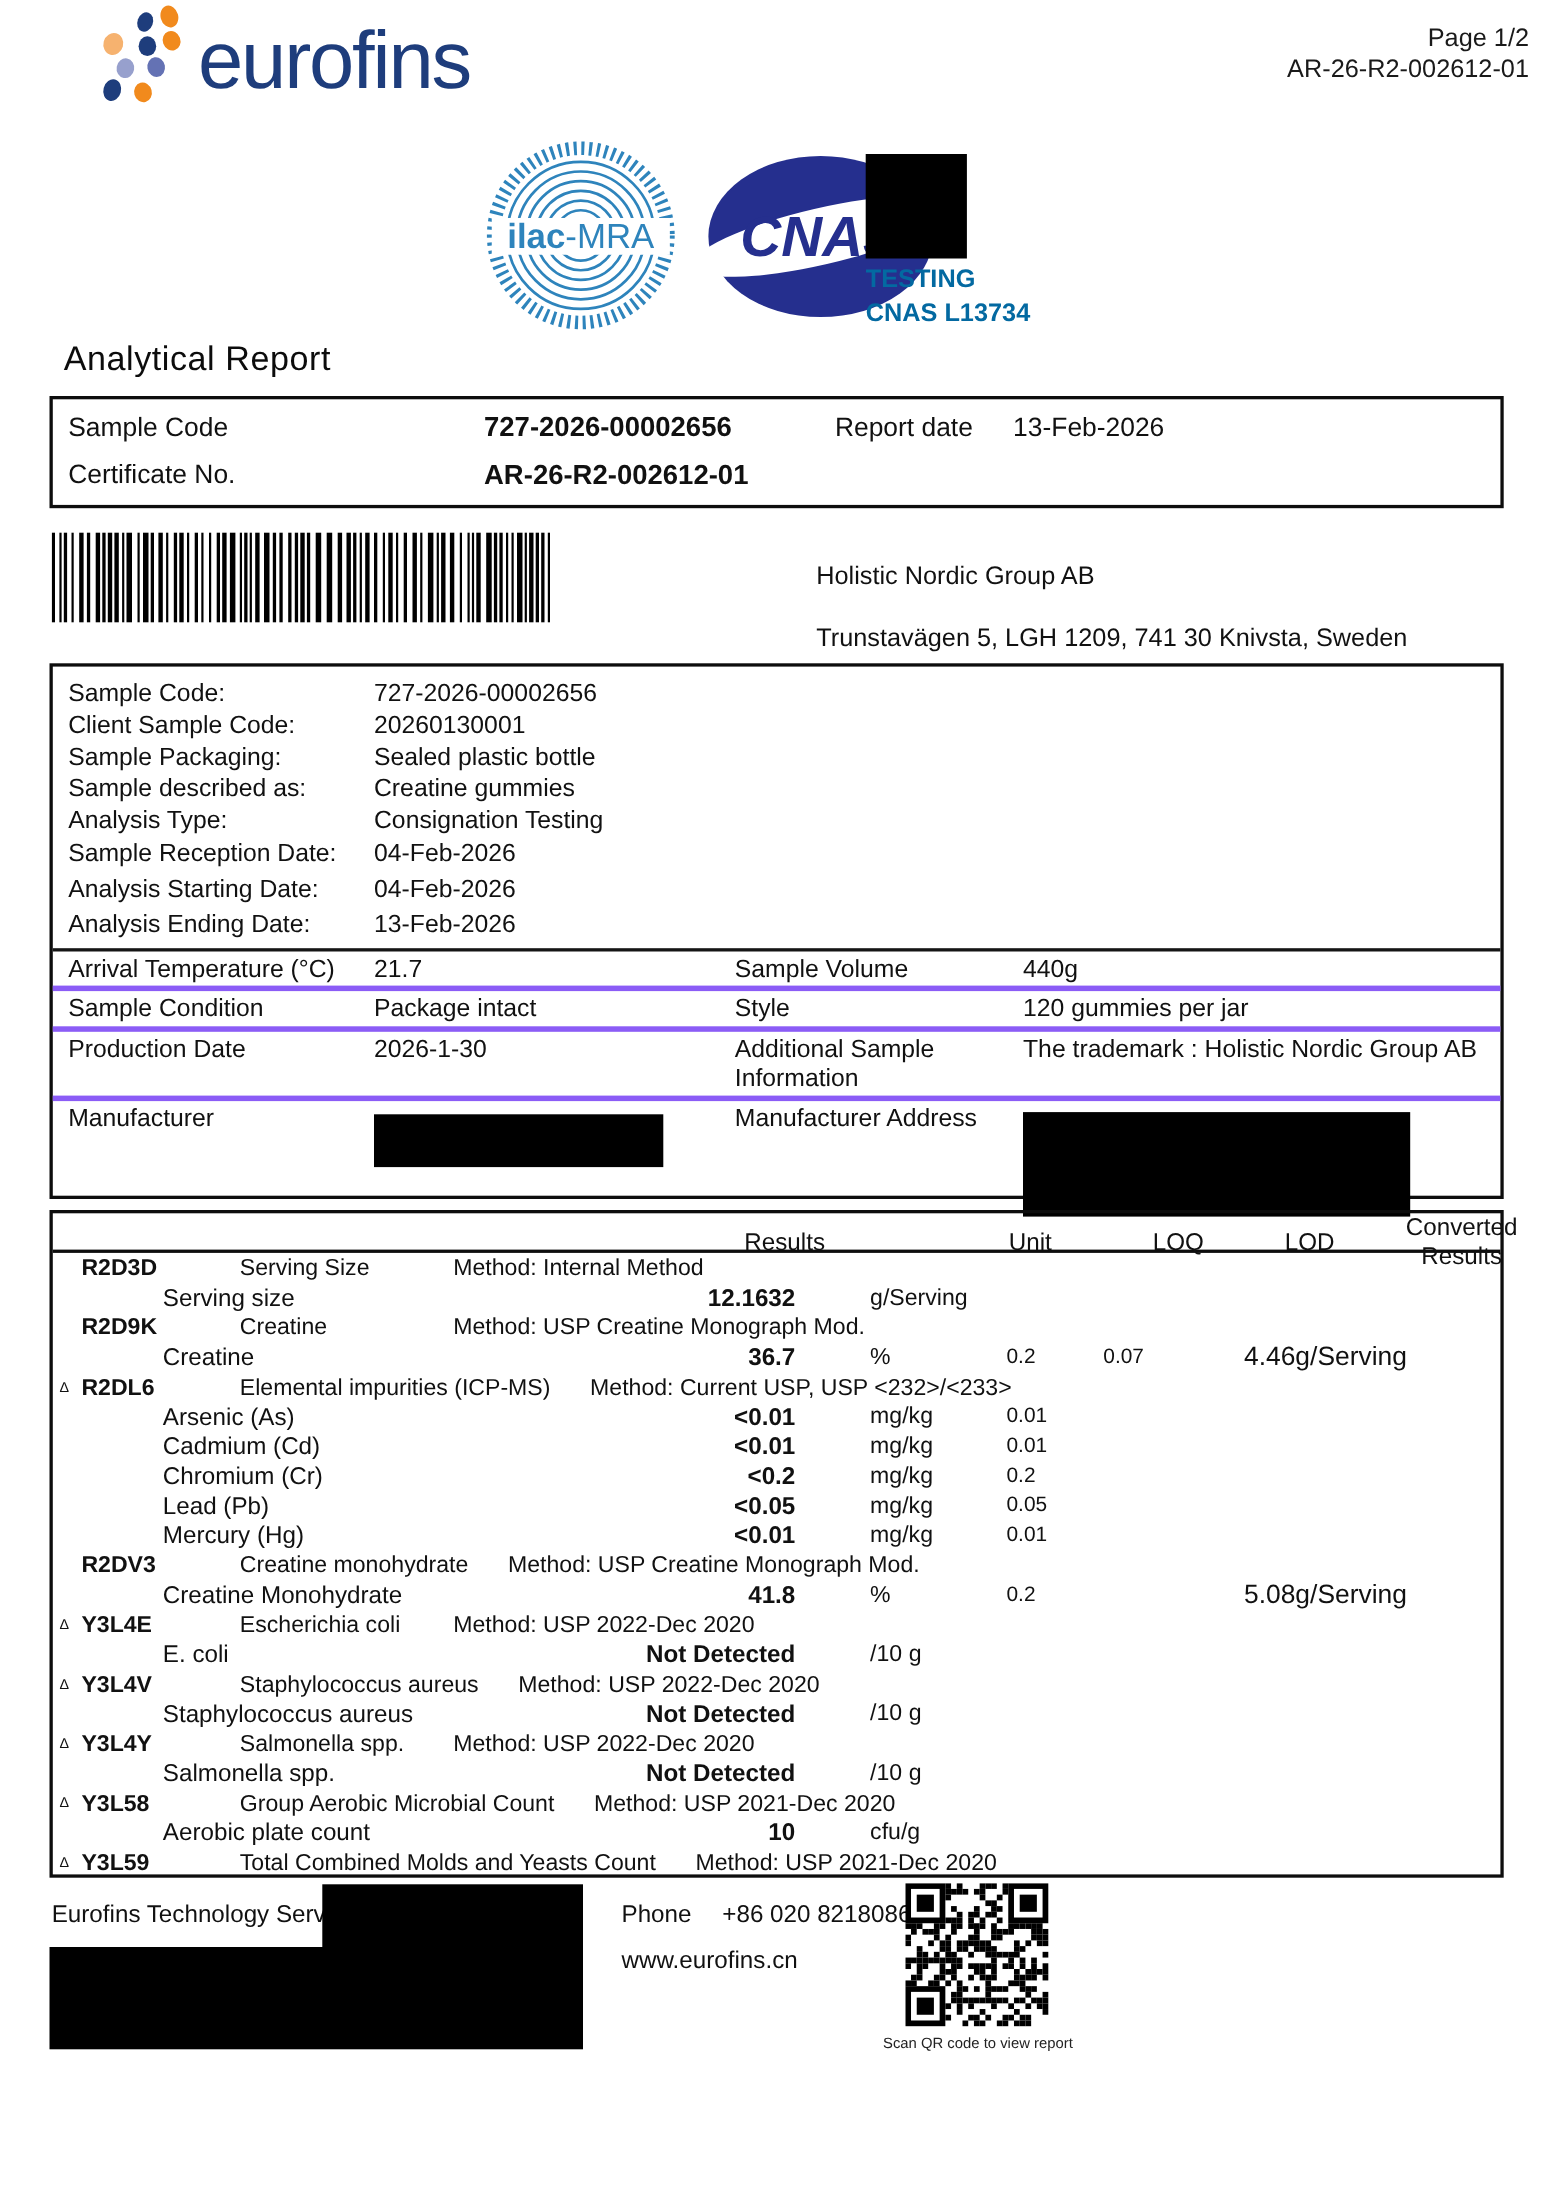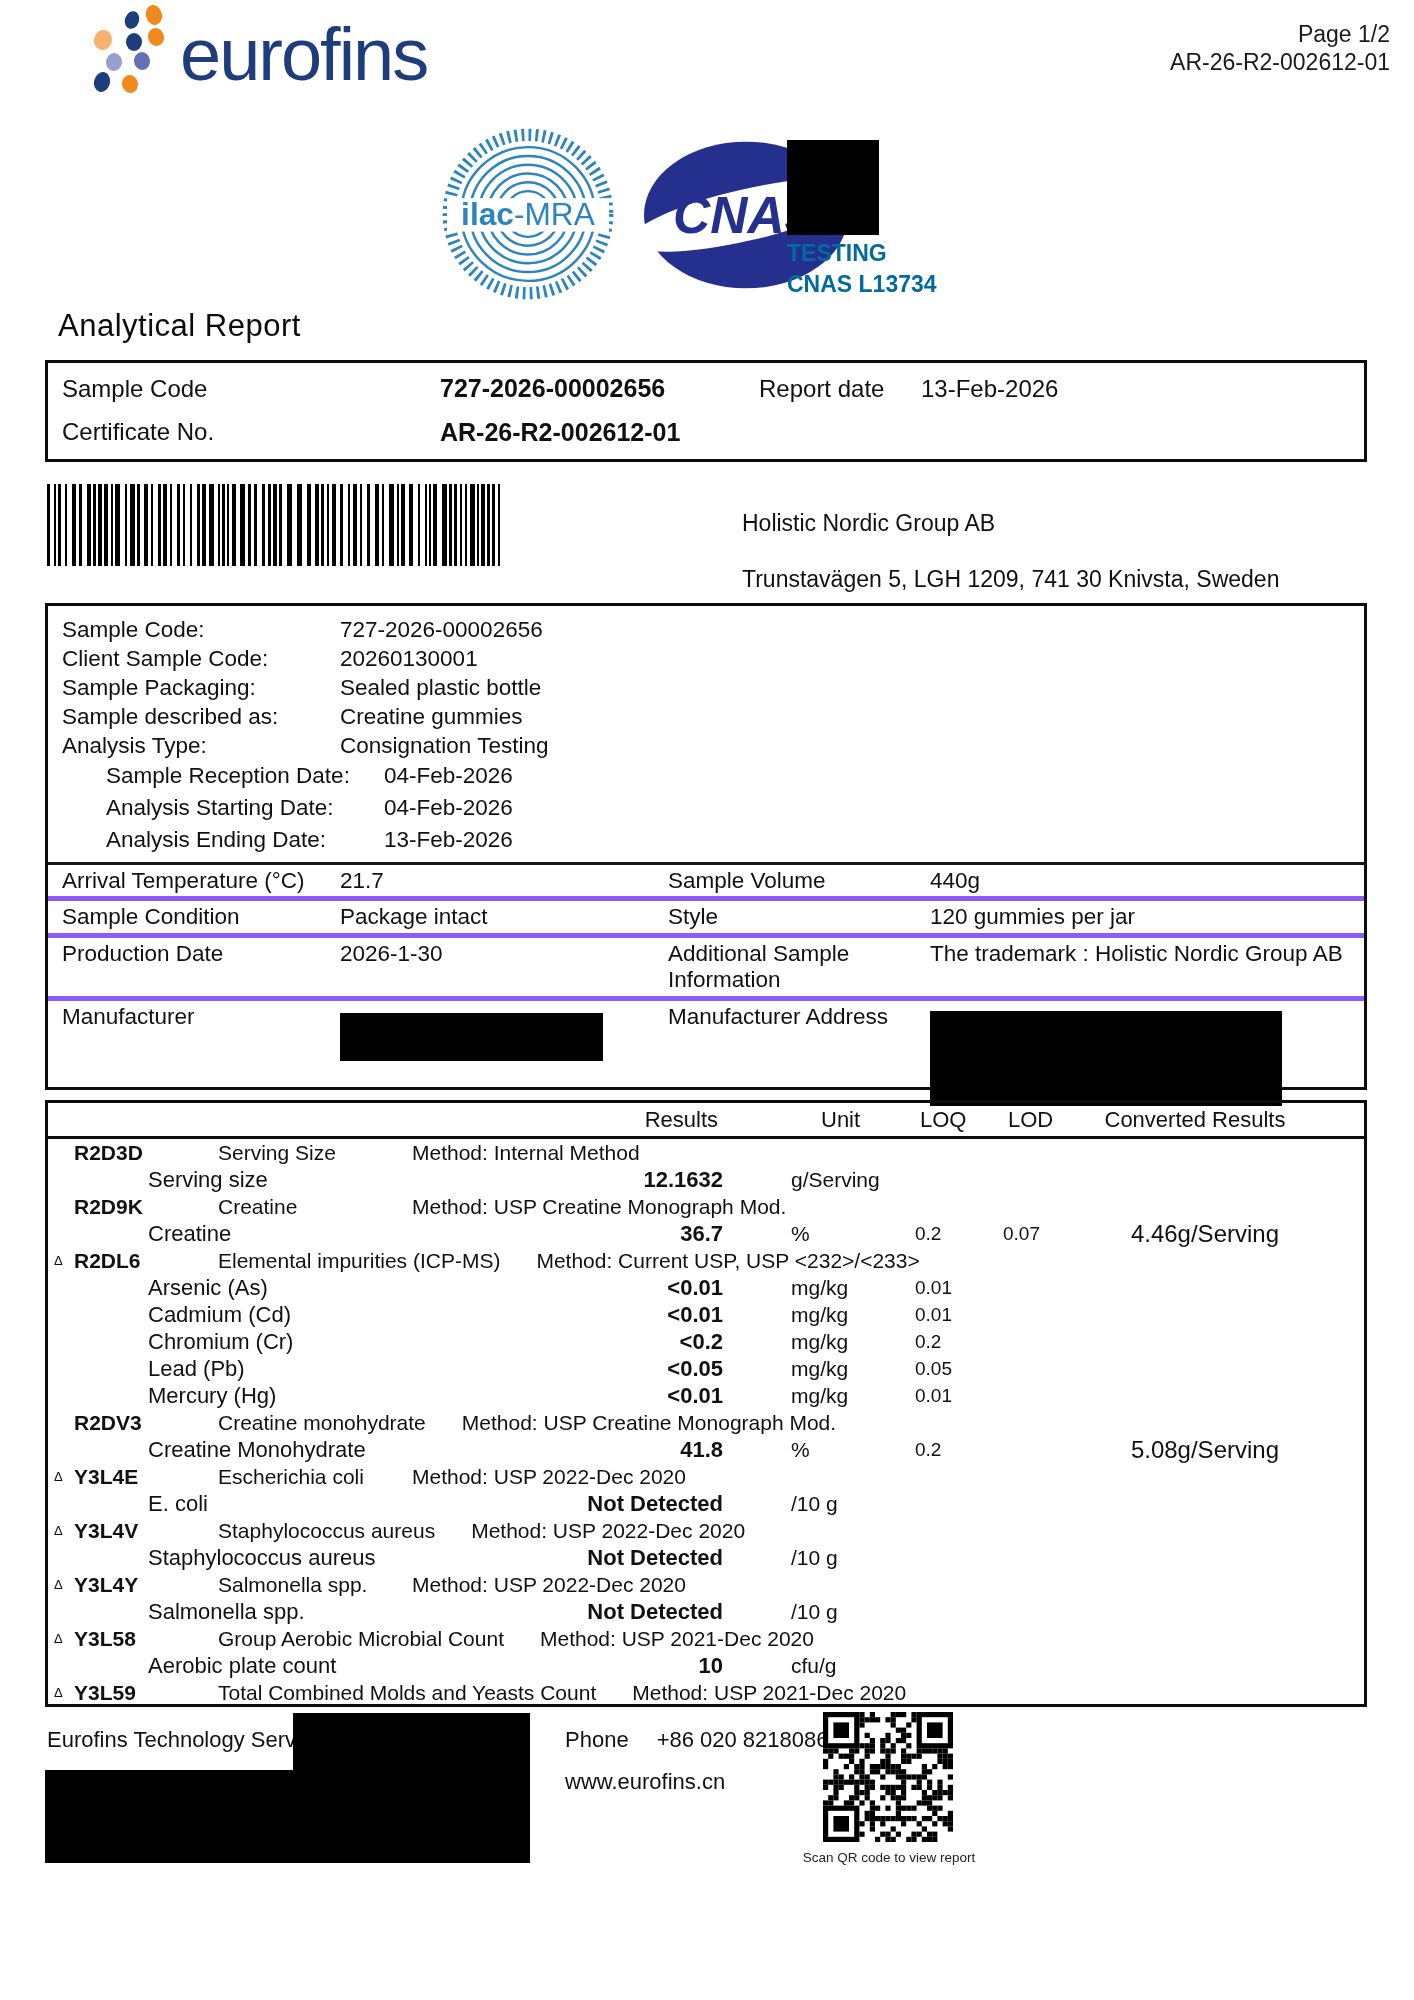--- a/index.html
+++ b/index.html
@@ -23,39 +23,39 @@
   #barcode{left:47px;top:484px;width:458px;height:82px;}
 
   
   #client-name{left:742px;top:510px;font-size:23px;}
   #client-address{left:742px;top:566px;font-size:23px;}
 
   
   #infotable{left:45px;top:603px;width:1316px;height:481px;border:3px solid #0d0d0d;}
   #info-upper{padding-top:9px;}
   .info-row{display:flex;height:29px;align-items:center;font-size:22.5px;}
-  .info-row:nth-child(n+6){height:32px;padding-left:44px;}
+  .info-row:nth-child(n+6){height:32px;}
   .info-row .lab{width:278px;padding-left:14px;}
   #info-divider{border-top:3px solid #151515;margin-top:6px;}
   .grid-row{display:grid;grid-template-columns:278px 328px 262px 1fr;align-items:start;
             font-size:22.5px;border-bottom:5px solid #8b5cf6;}
   .grid-row:last-child{border-bottom:none;}
   .grid-row>div{padding:3px 0 0 14px;}
   .grid-row:nth-child(1){height:31px;}
   .grid-row:nth-child(2){height:32px;}
   .grid-row:nth-child(3){height:58px;}
   .grid-row:nth-child(4){height:112px;}
   .redact{background:#000;}
   .grid-row:nth-child(4) .redact.left{width:263px;height:48px;margin-top:9px;}
   .grid-row:nth-child(4) .redact.right{width:352px;height:95px;margin-top:7px;}
 
   
   #results{left:45px;top:1100px;width:1316px;height:601px;border:3px solid #0d0d0d;}
   #res-header{display:grid;grid-template-columns:480px 195px 68px 119px 88px 88px 1fr;
-              height:33px;align-items:center;border-bottom:3px solid #0d0d0d;font-size:22px;}
+              height:33px;align-items:center;border-bottom:3px solid #0d0d0d;font-size:22px;gap:32px;}
   #res-header .h-res{text-align:right;padding-right:5px;}
   #res-header .h-unit{padding-left:30px;}
   #res-header .h-loq,#res-header .h-lod{padding-left:10px;}
   #res-header .h-conv{text-align:center;padding-right:60px;}
   .t-group{height:27px;line-height:27px;padding-left:6px;font-size:21px;white-space:nowrap;}
   .t-group .marker{display:inline-block;width:20px;font-size:13px;vertical-align:3px;}
   .t-group .gcode{display:inline-block;width:144px;font-weight:bold;}
   .t-group .gname{display:inline-block;min-width:158px;margin-right:36px;}
   .t-row{display:grid;grid-template-columns:480px 195px 68px 119px 88px 88px 1fr;
          height:27px;align-items:center;font-size:22px;}

